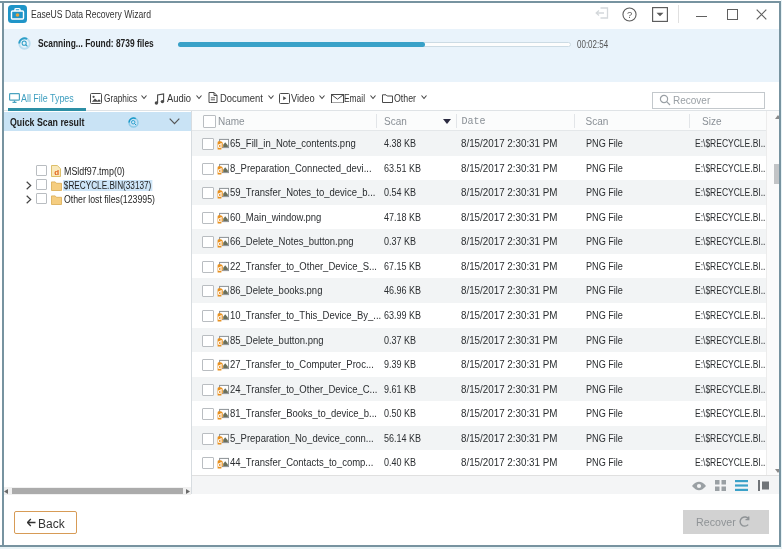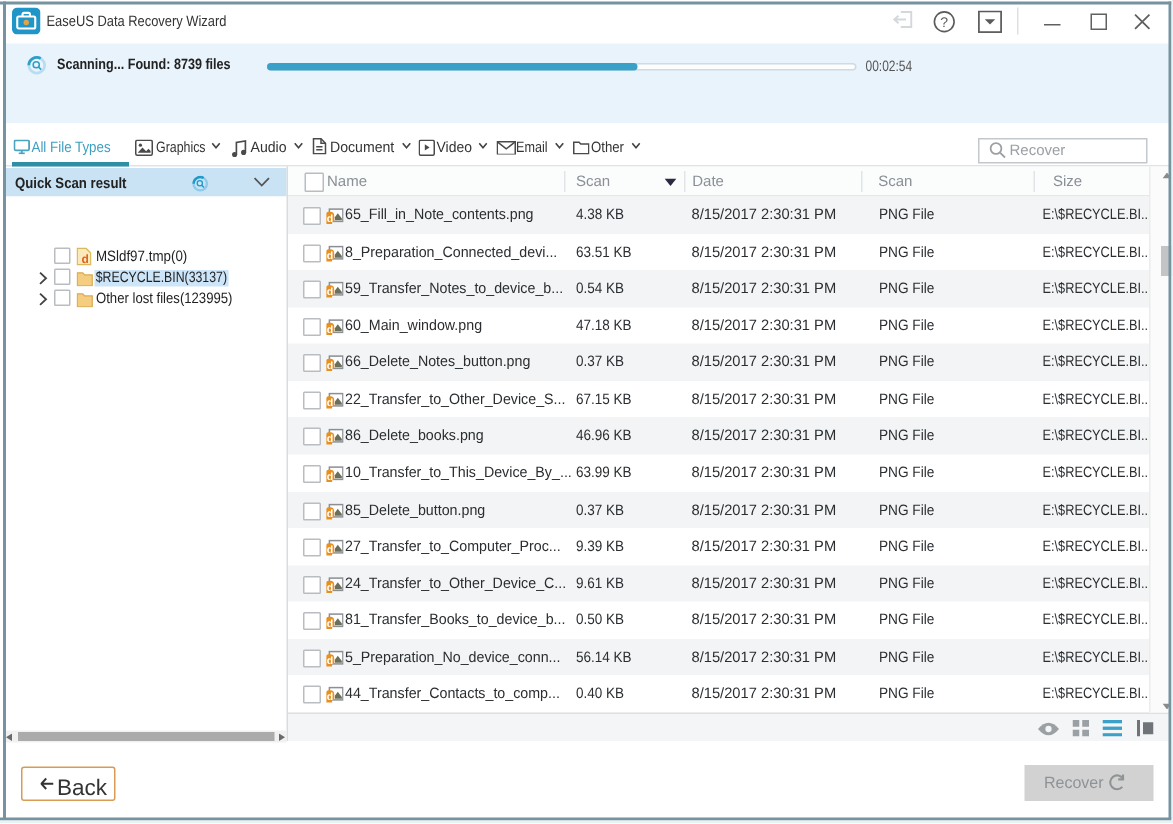--- a/index.html
+++ b/index.html
@@ -206,21 +206,21 @@
 
 <div class="thead">
   <div class="cb" style="left:11px; top:3.5px; width:13px; height:13px;"></div>
   <span class="hlabel" style="left:26px;">Name</span>
   <div class="sep" style="left:183.5px;"></div>
   <span class="hlabel" style="left:192px;">Scan</span>
   <svg class="abs" style="left:251px; top:8px;" width="8" height="5" viewBox="0 0 8 5">
       <path d="M0 0 L8 0 L4 5 Z" fill="#2b2b40"></path>
     </svg>
   <div class="sep" style="left:264px;"></div>
-  <span class="hlabel" style="left:269.5px;">Date</span>
+  <span class="hlabel" style="left:269.5px;font-family:Liberation Mono, monospace;">Date</span>
   <div class="sep" style="left:381.5px;"></div>
   <span class="hlabel" style="left:393.5px;">Scan</span>
   <div class="sep" style="left:497px;"></div>
   <span class="hlabel" style="left:510px;">Size</span>
 </div>
 <div class="rows" id="rows">
     <div class="row alt" style="top:0px; height:25px;">
       <span class="cb" style="left:10px; top:6.5px;"></span>
       <svg class="abs" style="left:25px; top:6.5px;" width="12" height="12" viewBox="0 0 12 12">
         <rect x="2.6" y="1.4" width="9" height="8.2" fill="#fdfdfd" stroke="#8a8f94" stroke-width="1"></rect>
@@ -445,19 +445,19 @@
   <div class="vthumb"></div>
   <svg class="abs" style="left:8px; top:358px;" width="6" height="4" viewBox="0 0 6 4">
       <path d="M0 0 L6 0 L3 4 Z" fill="#8a8a8a"></path>
     </svg>
 </div>
 
 <div class="backbtn"></div>
 <svg class="abs" style="left:27px; top:517.5px;" width="9" height="9" viewBox="0 0 9 9">
     <path d="M0.5 4.5 L8.5 4.5 M3.8 1 L0.5 4.5 L3.8 8" fill="none" stroke="#333" stroke-width="1.3"></path>
   </svg>
-<span class="t" style="left:38px; top:517px; font-size:15px; color:#333;">Back</span>
+<span class="t" style="left:38px; top:517px; font-size:12px; color:#333;">Back</span>
 <div class="recbtn"></div>
 <span class="t" style="left:696px; top:516px; font-size:11px; color:#8f9396; transform:scaleX(0.97);">Recover</span>
 <svg class="abs" style="left:738px; top:516px;" width="13" height="12" viewBox="0 0 13 12">
   <path d="M10.2 8.6 A 4.6 4.6 0 1 1 10.7 3.2" fill="none" stroke="#8f9396" stroke-width="1.4"></path>
   <path d="M10.7 0.4 L10.7 3.6 L7.5 3.6" fill="none" stroke="#8f9396" stroke-width="1.4"></path>
 </svg>
 
 </body></html>

